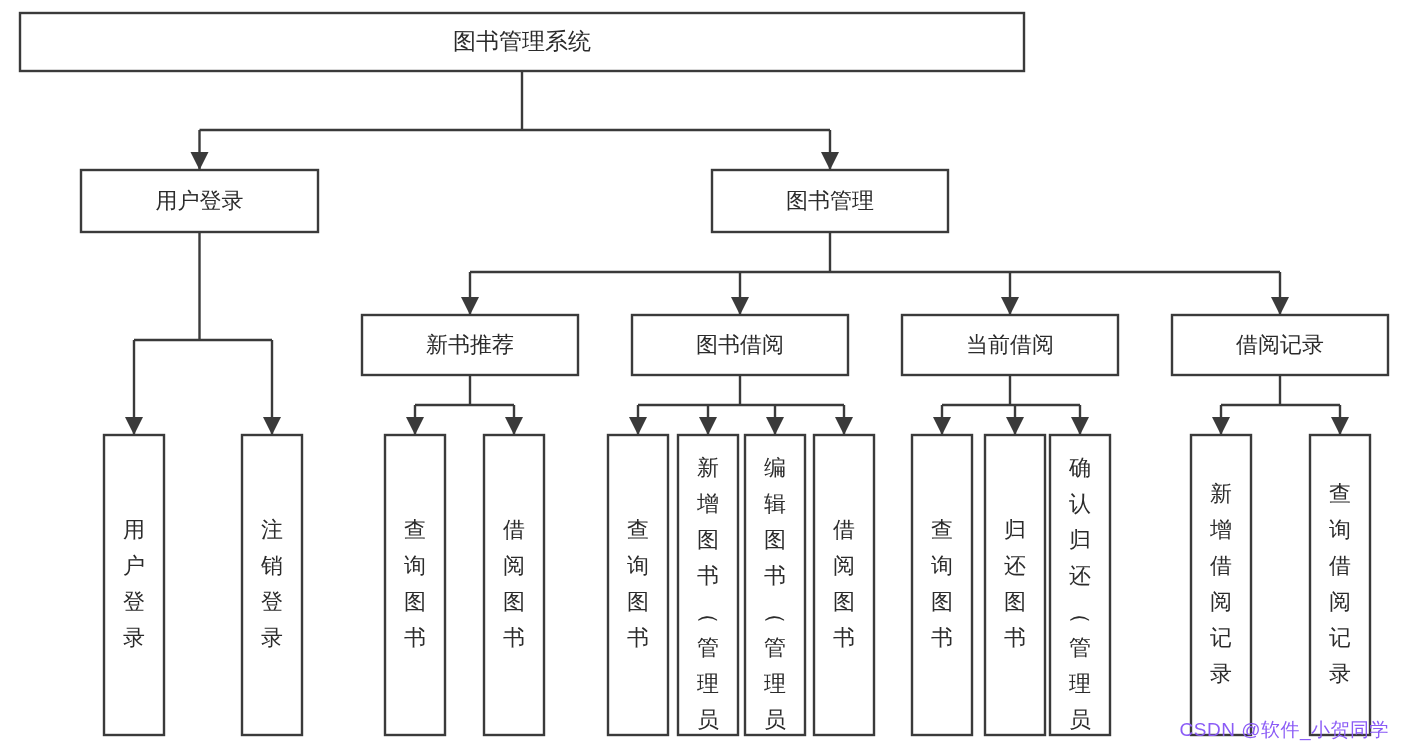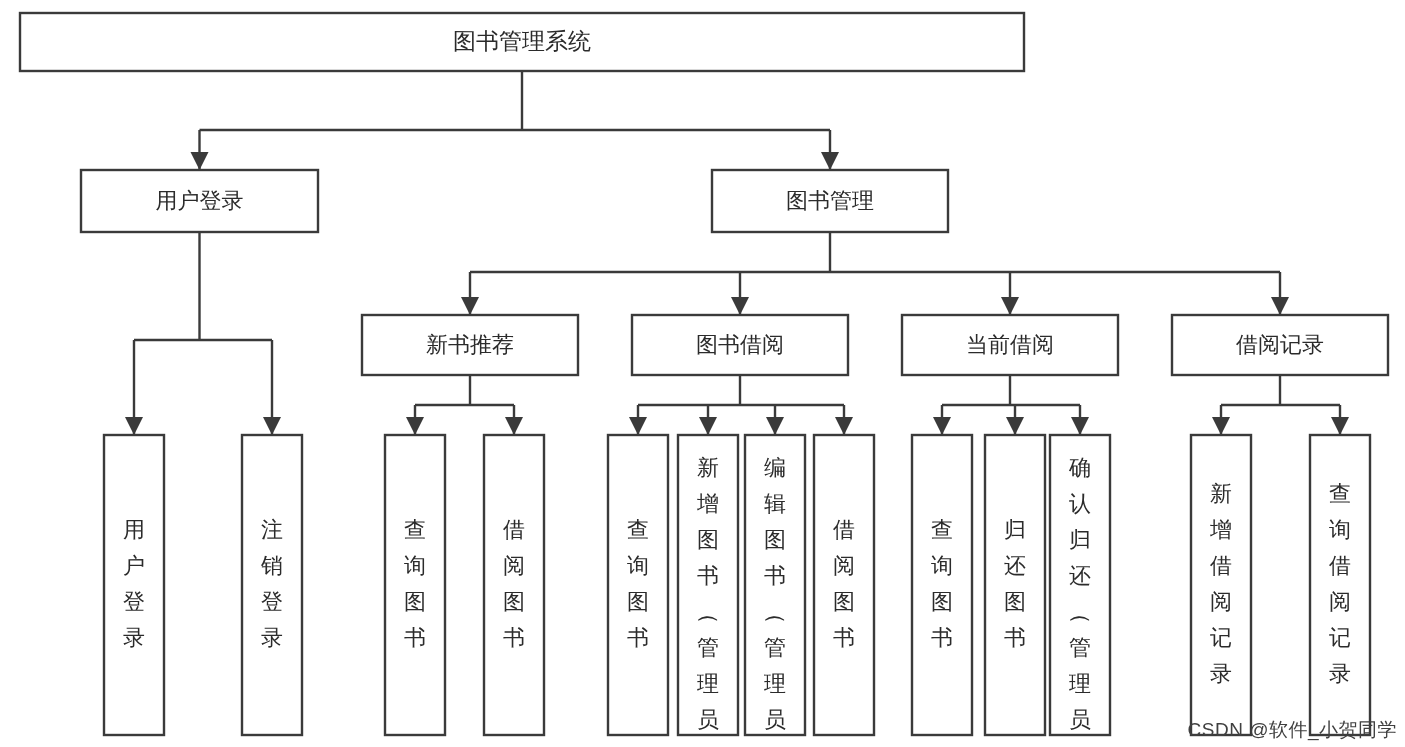--- a/index.html
+++ b/index.html
@@ -53,25 +53,25 @@
     stroke-width: 2.4;
     fill: none;
     stroke-linecap: butt;
   }
   .arrow-head {
     fill: #3a3a3a;
     stroke: none;
   }
   .watermark {
     position: absolute;
-    right: 8px;
+    right: 16px;
     bottom: 4px;
     font-family: "Liberation Sans", "DejaVu Sans", sans-serif;
     font-size: 19px;
-    color: #404040;
+    color: #8b5cf6;
     white-space: nowrap;
     user-select: none;
     letter-spacing: 0.5px;
   }
 </style>
 </head>
 <body>
 
 <div id="diagram-root">
   <svg id="flow-svg" viewBox="0 0 1405 747">

